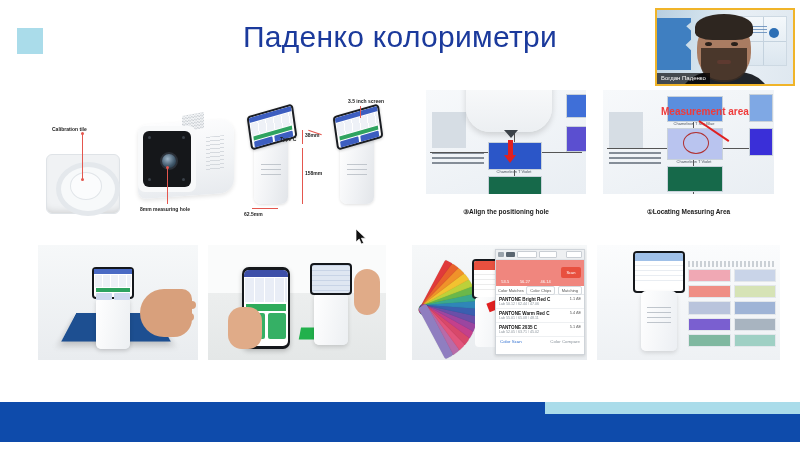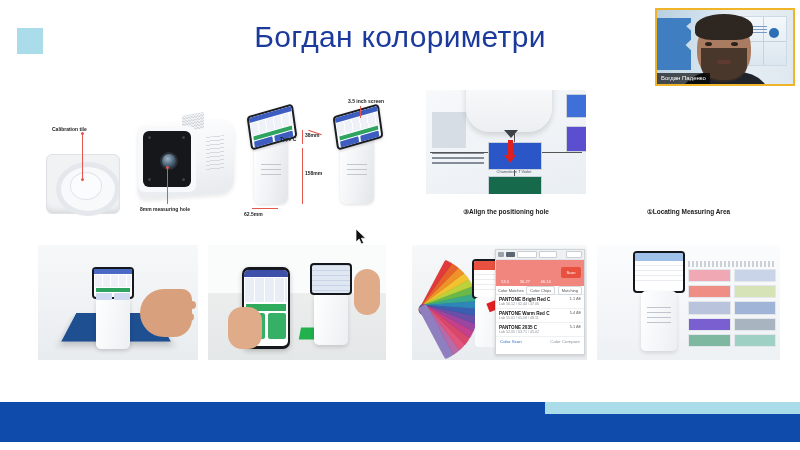--- a/index.html
+++ b/index.html
@@ -343,21 +343,21 @@
   .foot-dark{position:absolute;left:0;top:402px;width:800px;height:40px;background:#0e4bab;}
   .foot-light{position:absolute;left:545px;top:402px;width:255px;height:12px;background:#aadcea;}
 </style>
 </head>
 <body>
 
 <div class="slide">
 
   <div class="deco-square"></div>
 
-  <div class="slide-title">Богдан колориметри</div>
+  <div class="slide-title">Паденко колориметри</div>
 
   <div class="webcam">
     <div class="wc-wall"></div>
     <div class="wc-banner"></div>
     <div class="wc-window"></div>
     <div class="wc-logotext"></div>
     <div class="wc-logo"></div>
     <div class="wc-person">
       <div class="wc-body"></div>
       <div class="wc-head"></div>
@@ -449,20 +449,37 @@
       <div class="sw-cap" style="left:62px;top:79px;width:52px;">Chameleon T Violet</div>
       <div class="swatch" style="left:62px;top:86px;width:52px;height:20px;background:#16694a;"></div>
       <div class="probe"></div>
       <div class="tri-down" style="left:78px;top:40px;"></div>
       <div class="arrow-red" style="left:82px;top:50px;height:16px;"></div>
     </div>
     <div class="cap">③Align the positioning hole</div>
   </div>
 
   <div class="panel" id="p-locate">
+    <div class="photo-frame">
+      <div class="chart-sheet"></div>
+      <div class="cs-grey"></div>
+      <div class="cs-cn"></div>
+      <div class="cross-h" style="left:4px;top:58px;width:164px;"></div>
+      <div class="cross-v" style="left:90px;top:8px;height:96px;"></div>
+      <div class="swatch" style="left:64px;top:6px;width:54px;height:24px;background:#5b8ede;"></div>
+      <div class="sw-cap" style="left:64px;top:31px;width:54px;">Chameleon T Sky Blue</div>
+      <div class="swatch" style="left:146px;top:4px;width:22px;height:26px;background:#7fa8e4;"></div>
+      <div class="swatch" style="left:146px;top:38px;width:22px;height:26px;background:#3a2fd8;"></div>
+      <div class="swatch" style="left:64px;top:38px;width:54px;height:30px;background:#b9c4ef;"></div>
+      <div class="meas-circle" style="left:80px;top:42px;"></div>
+      <div class="sw-cap" style="left:64px;top:69px;width:54px;">Chameleon T Violet</div>
+      <div class="swatch" style="left:64px;top:76px;width:54px;height:24px;background:#16694a;"></div>
+      <div class="meas-arrow" style="left:96px;top:30px;width:36px;transform:rotate(34deg);"></div>
+      <div class="meas-label" style="left:58px;top:16px;">Measurement area</div>
+    </div>
     <div class="cap">①Locating Measuring Area</div>
   </div>
 
   <div class="panel" id="p-hand">
     <div class="bl-bg"></div>
     <div class="blue-pad"></div>
     <div class="hand"></div>
     <div class="finger" style="right:2px;top:56px;width:26px;height:8px;"></div>
     <div class="finger" style="right:4px;top:68px;width:22px;height:8px;"></div>
     <div class="unit2" style="left:54px;top:22px;">

